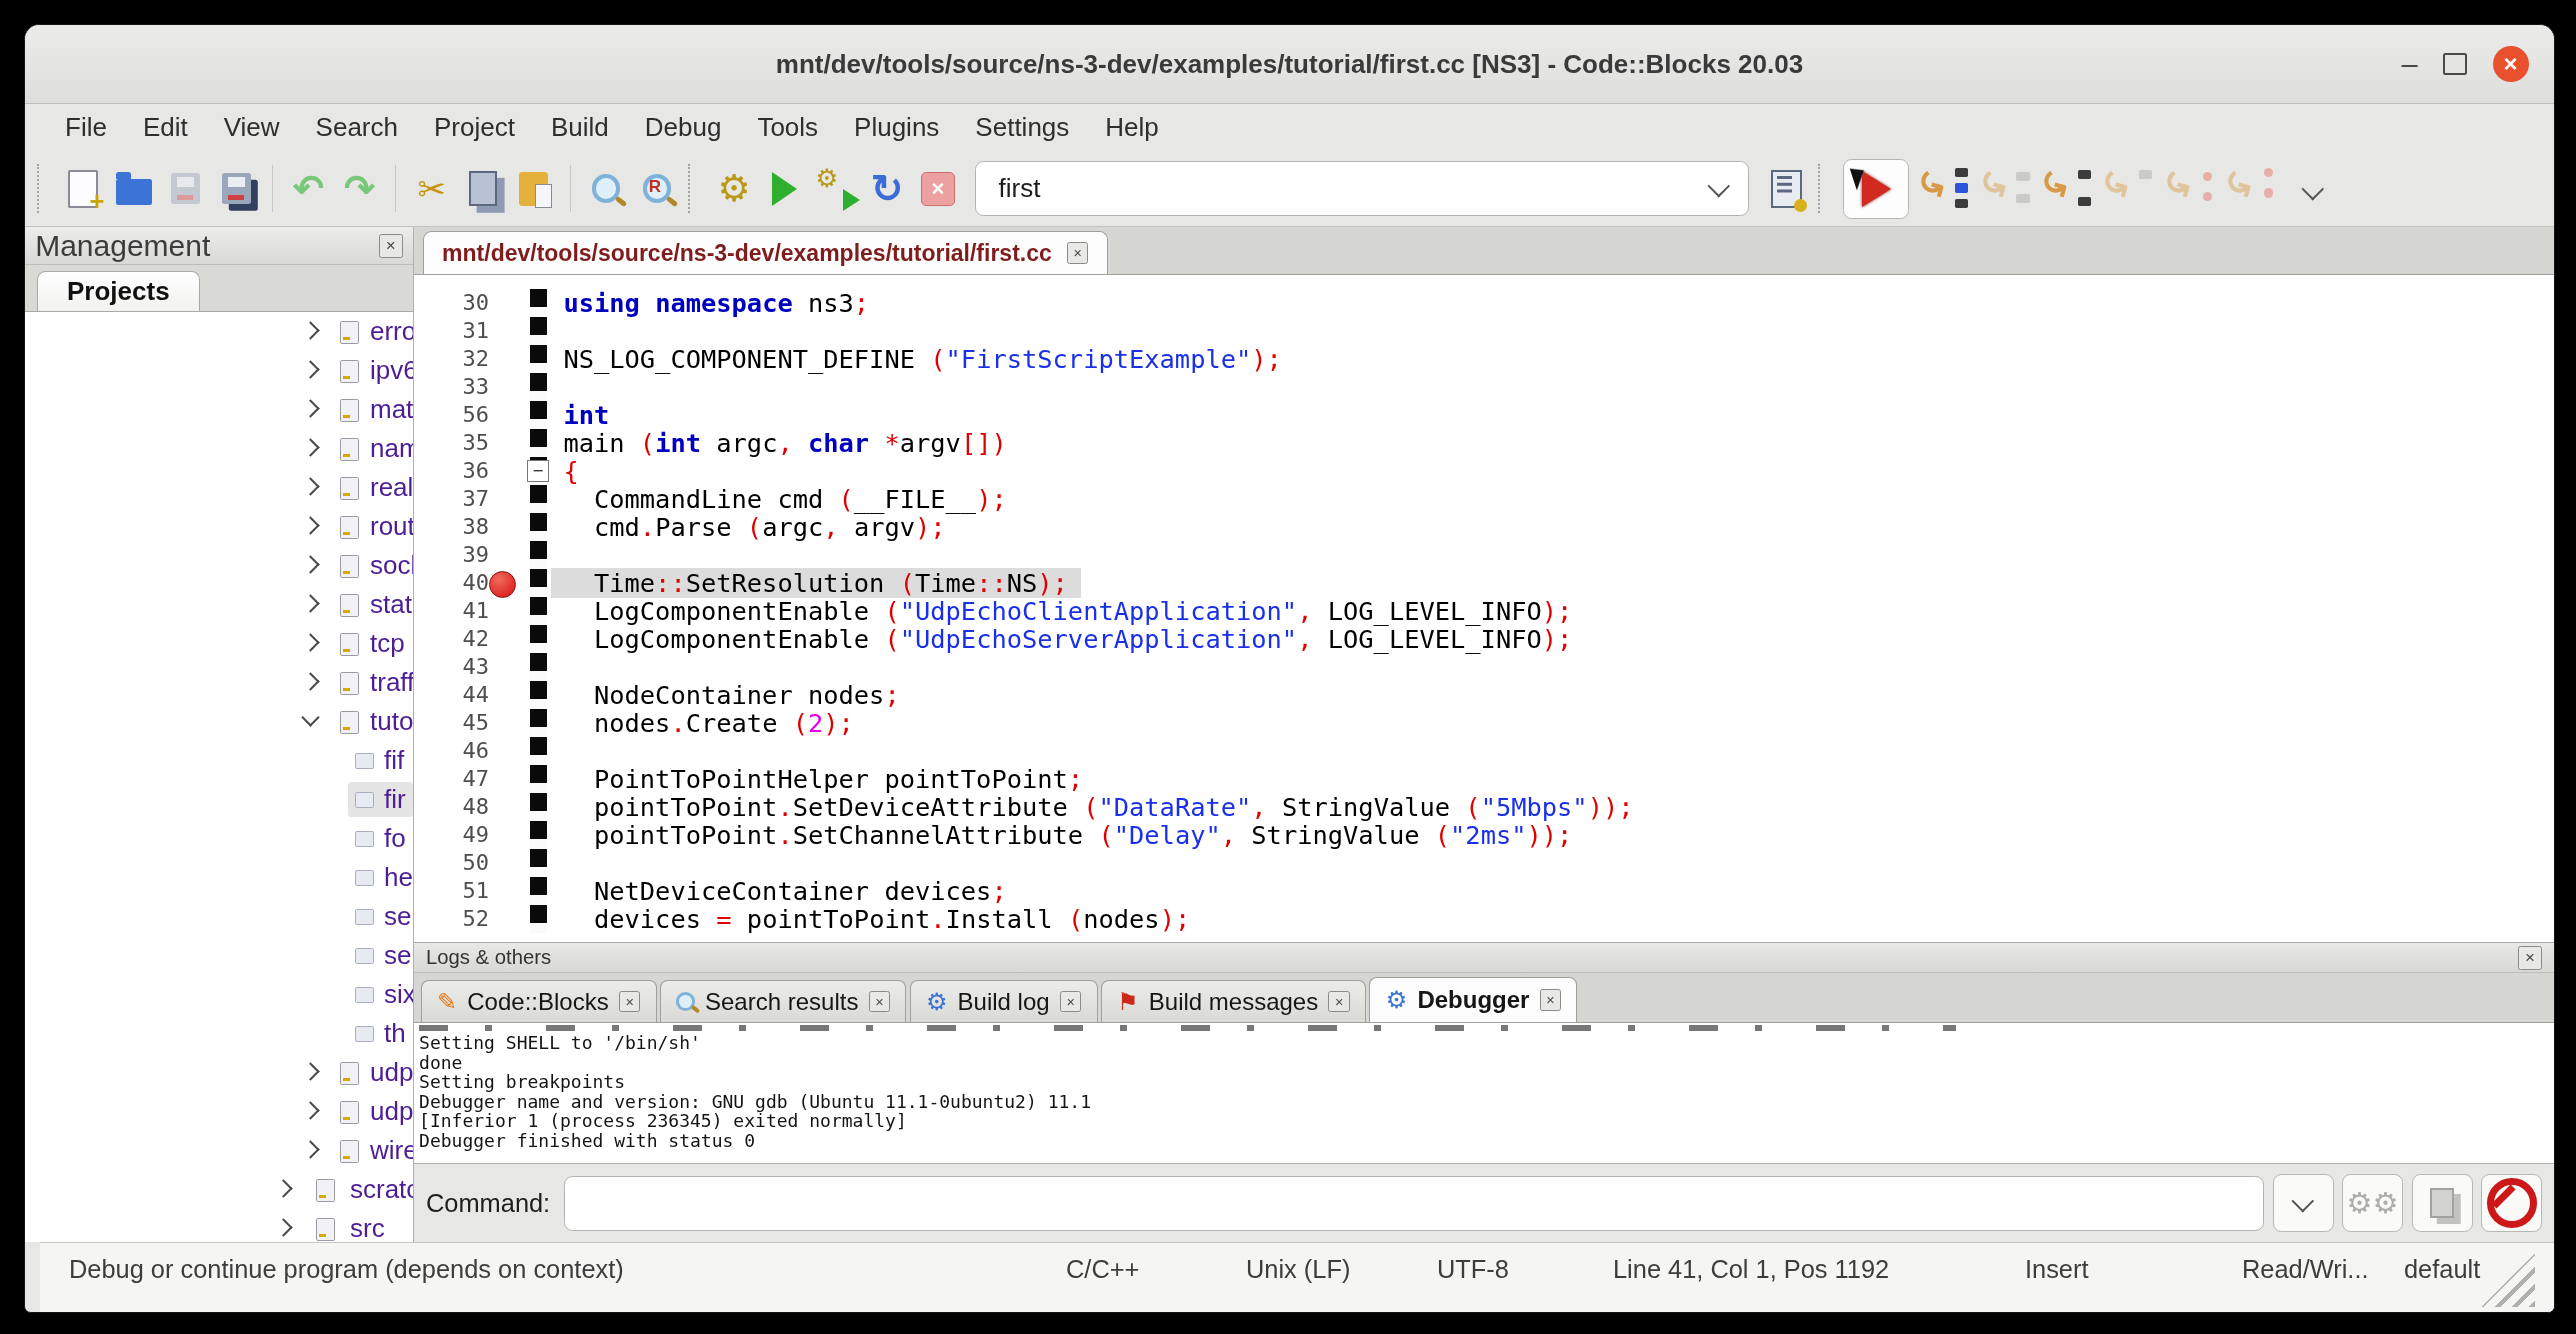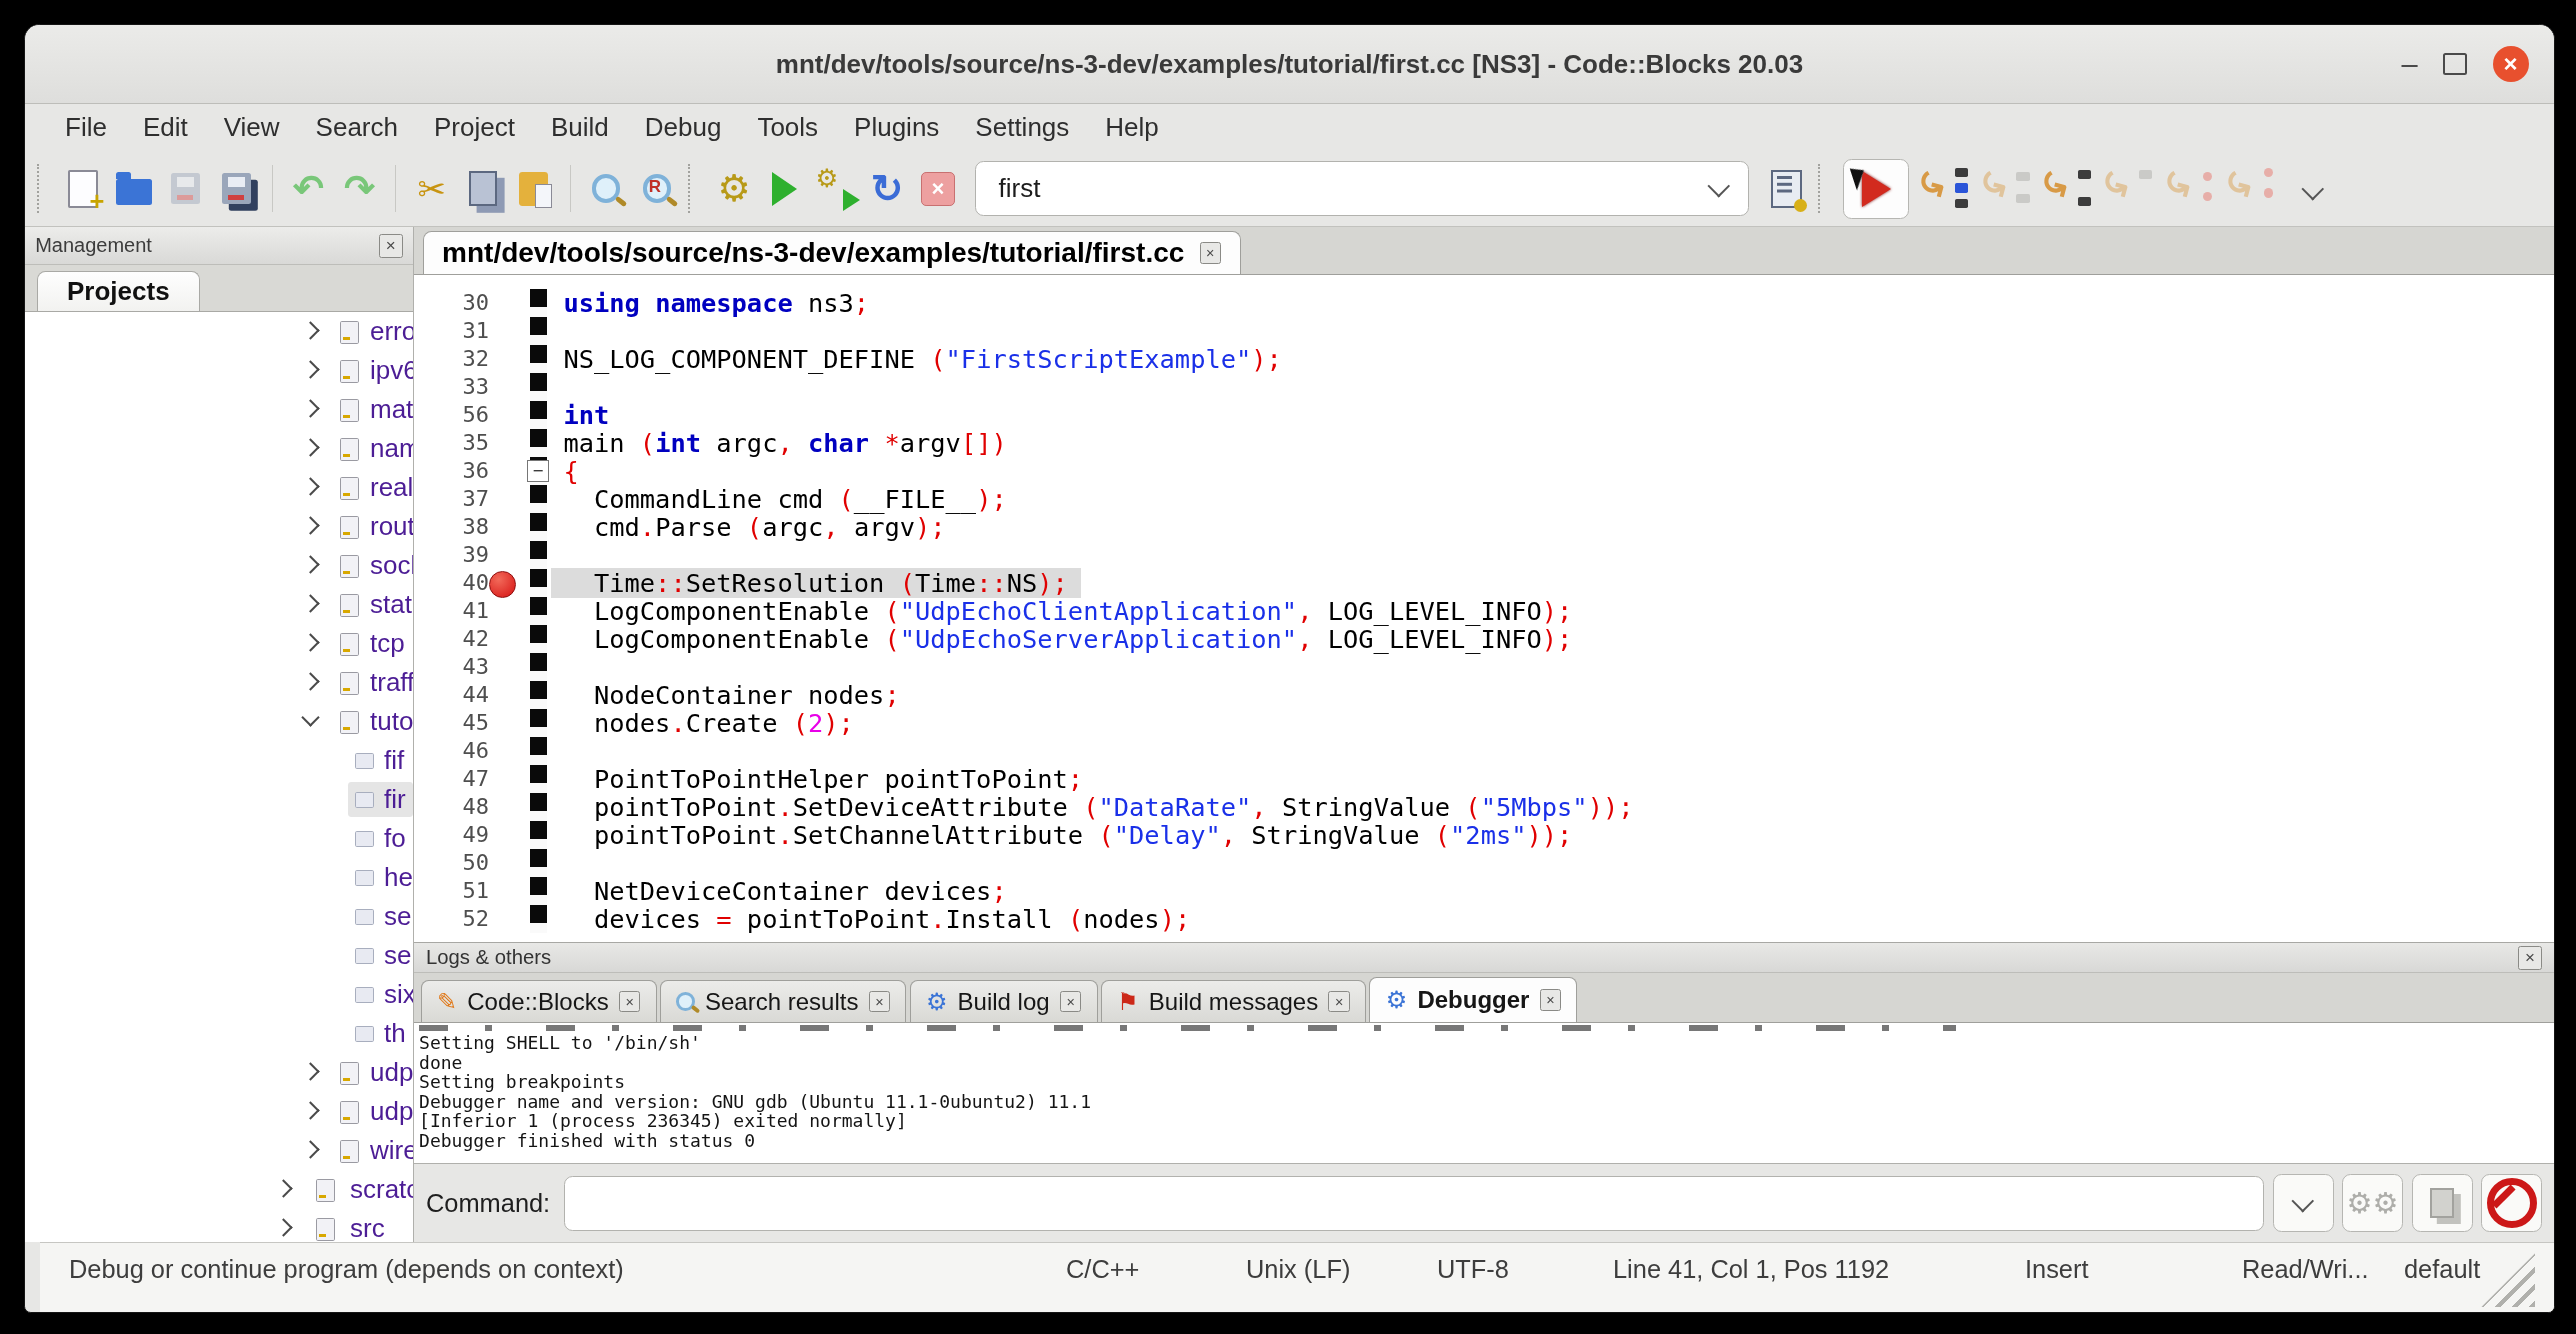--- a/index.html
+++ b/index.html
@@ -65,42 +65,42 @@
   .sq.b{background:#2b55d8;}
   .sq.g{background:#a8a8a4;}
   .rdot{position:absolute;width:9.3px;height:9.3px;border-radius:50%;background:#e66,;background:#e86a60;right:5.1px;}
   .morechev{margin:0 15.2px 0 22px;}
   
   .content{flex:1;display:flex;min-height:0;}
   
   .mgmt{width:388px;flex:0 0 388px;display:flex;flex-direction:column;border-right:1.7px solid #b0b0ac;background:#e2e2e0;}
   .mgmt-head{height:37px;flex:0 0 37px;display:flex;align-items:center;background:linear-gradient(#ececea,#d9d9d7);
     border-bottom:0.8px solid #bdbdb9;padding:0 10.2px;}
-  .mgmt-title{font-size:20px;color:#3c3c3c;flex:1;}
+  .mgmt-title{font-size:30px;color:#3c3c3c;flex:1;}
   .xbox{width:22px;height:22px;border:1.7px solid #8a8a86;display:flex;align-items:center;justify-content:center;
     font-size:17px;color:#4a4a4a;background:#e8e8e6;border-radius:2.5px;}
   .mgmt-tabs{height:46px;flex:0 0 46px;background:#d9d9d5;display:flex;align-items:flex-end;padding-left:12px;border-bottom:0.8px solid #a9a9a5;}
   .ptab{height:39px;background:linear-gradient(#fefefe,#f2f2f0);border:0.8px solid #a9a9a5;border-bottom:none;
     border-radius:8.5px 8.5px 0 0;display:flex;align-items:center;padding:0 29px;font-size:26px;font-weight:bold;color:#111;}
   .tree{flex:1;background:#fff;position:relative;overflow:hidden;}
   .trow{height:39px;position:relative;}
   .trow .sel{position:absolute;left:323px;right:0;top:1.7px;bottom:1.7px;background:#e5e5e5;border-radius:3.4px;}
   .tchev{position:absolute;top:12px;width:11px;height:11px;border-right:2.5px solid #4a4a4a;border-bottom:2.5px solid #4a4a4a;transform:rotate(-45deg);}
   .tchev.open{transform:rotate(45deg);top:9.3px;}
   .tico{position:absolute;top:8.5px;width:17px;height:21px;border:1.7px solid #9a9aa2;background:#f2f2f6;border-radius:1.7px;}
   .tico.mod::after{content:"";position:absolute;left:1.7px;bottom:2.5px;width:7.6px;height:3.4px;background:#d8a800;}
   .tico.leaf{background:#e8eaf2;border-color:#a8aebe;height:13.5px;top:12px;}
   .tlabel{position:absolute;top:4.2px;font-size:26px;color:#4c1d95;white-space:nowrap;}
   
   .rightcol{flex:1;display:flex;flex-direction:column;min-width:0;background:#e2e2e0;}
   
   .ed-tabs{height:47px;flex:0 0 47px;background:#d6d6d2;display:flex;align-items:flex-end;padding-left:8.5px;border-bottom:0.8px solid #9f9f9b;}
   .edtab{height:42px;background:#fdfdfd;border:0.8px solid #9f9f9b;border-bottom:none;border-radius:8.5px 8.5px 0 0;
     display:flex;align-items:center;gap:15.2px;padding:0 18.6px;}
-  .edtab-label{font-size:28px;font-weight:bold;color:#000000;}
+  .edtab-label{font-size:23px;font-weight:bold;color:#7f1d1d;}
   .editor{flex:0 0 667px;height:667px;background:#fff;overflow:hidden;position:relative;
     font-family:"DejaVu Sans Mono",monospace;font-size:25.4px;}
   .lines{padding-top:13.5px;}
   .cline{height:28px;display:flex;align-items:center;position:relative;}
   .lnum{width:75px;flex:0 0 75px;text-align:right;color:#4e4e4e;font-size:22px;}
   .bpzone{width:37px;flex:0 0 37px;position:relative;height:100%;}
   .bpdot{position:absolute;left:0px;top:2.5px;width:25.4px;height:25.4px;border-radius:50%;
     background:radial-gradient(circle at 35% 30%,#f26a5a,#d61212);border:1.7px solid #8e0e0e;}
   .strip{width:25.4px;flex:0 0 25.4px;height:100%;background:#fff;display:flex;justify-content:center;}
   .strip i{display:block;width:17px;height:100%;background:repeating-linear-gradient(180deg,#0a0a0a 0 18px,#fafafa 18px 28px);}

